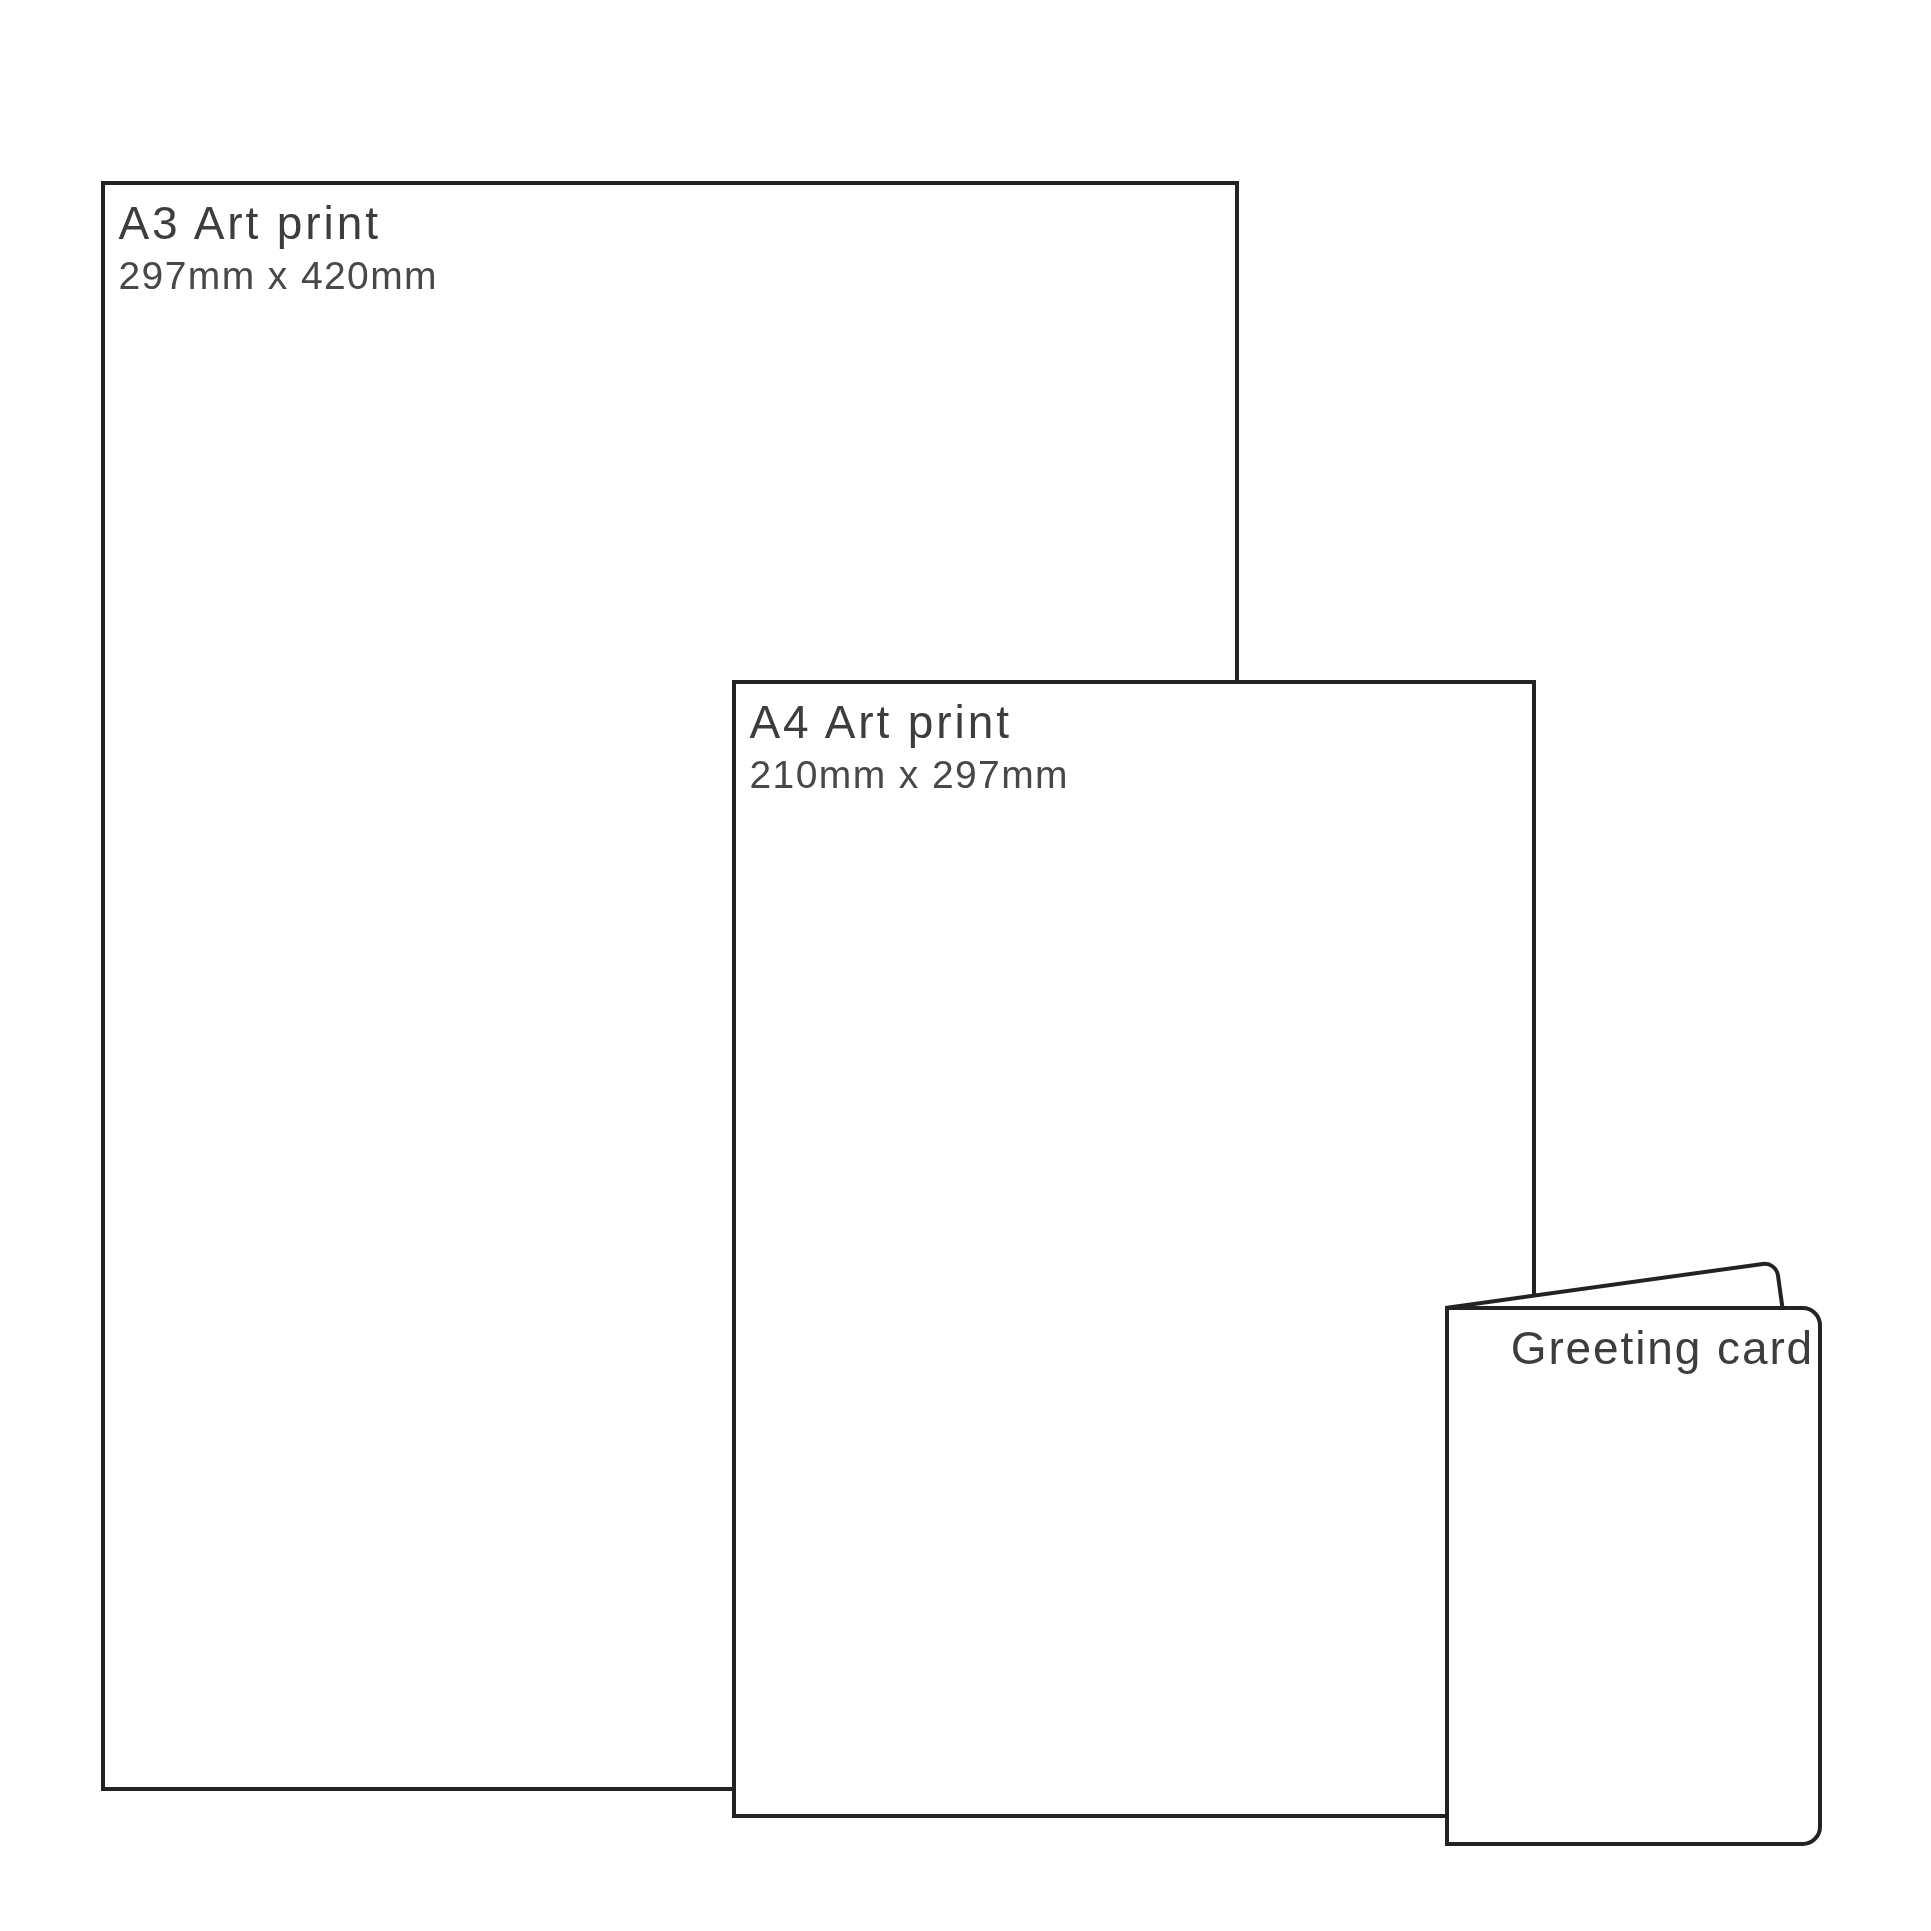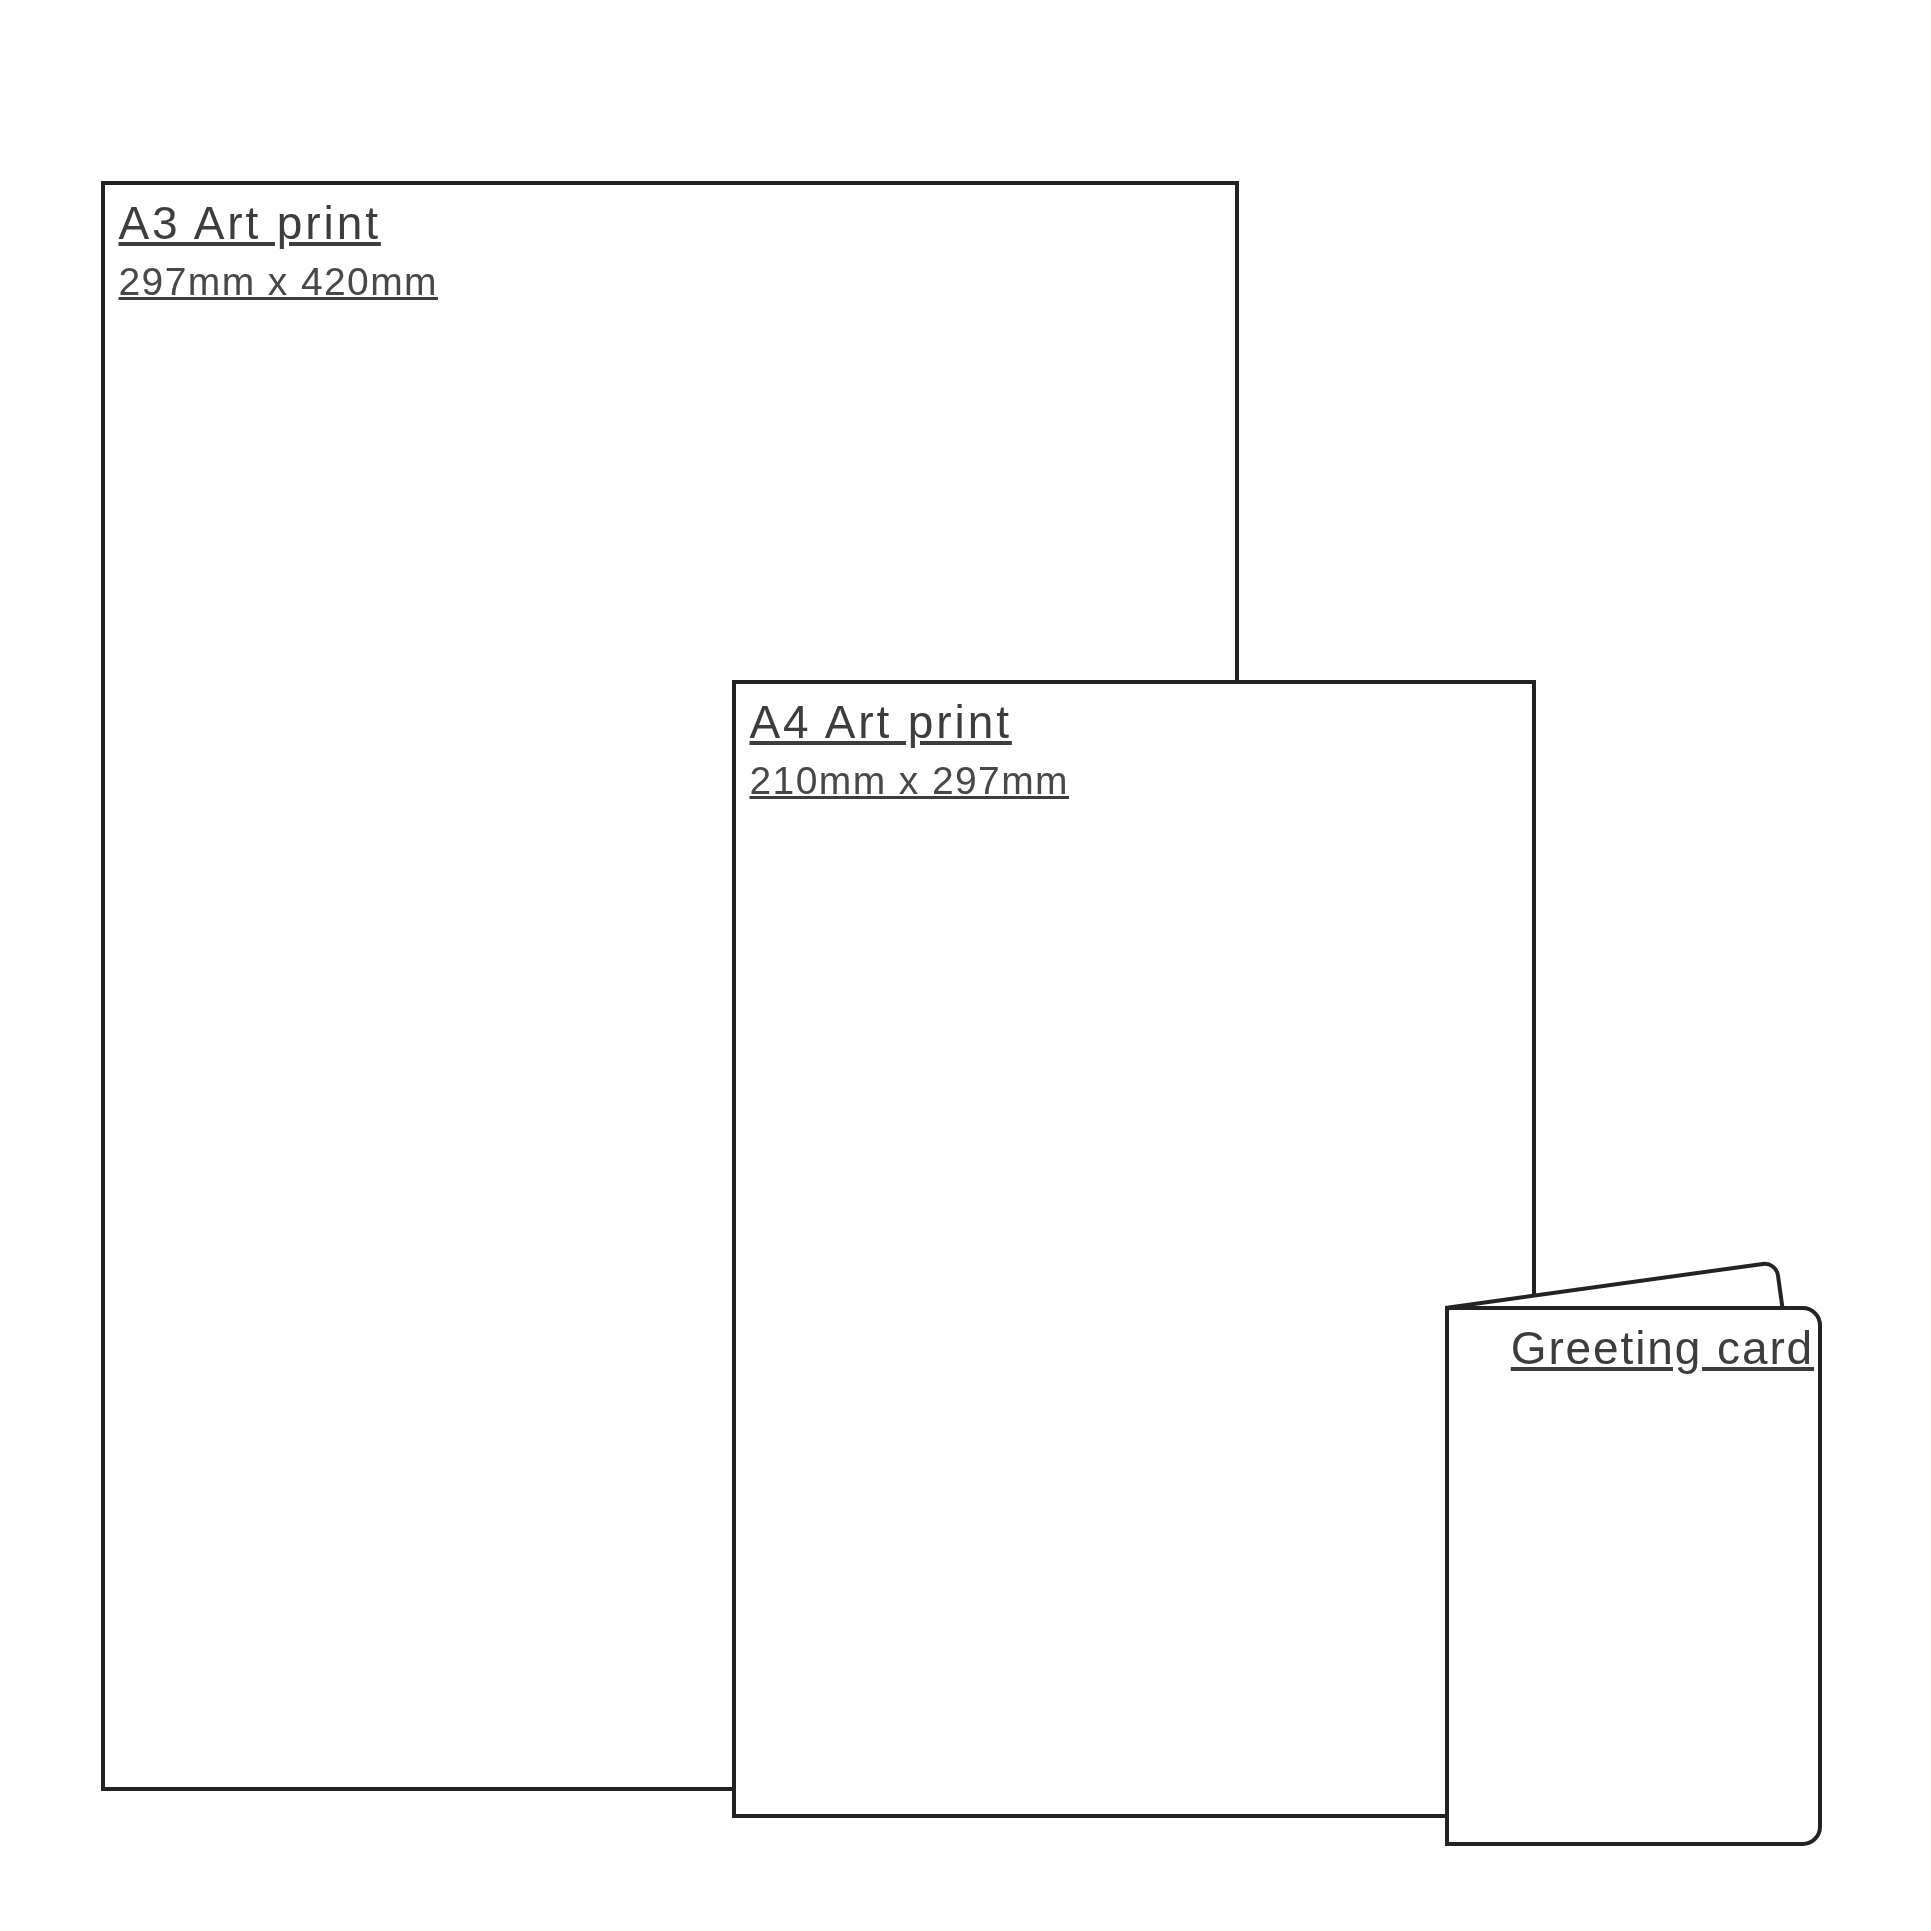--- a/index.html
+++ b/index.html
@@ -72,21 +72,20 @@
     border-radius: 0 19.3px 19.3px 0;
     z-index: 4;
   }
 
   
   .label {
     padding: 11.6px 7.7px 0 13.5px;
     color: var(--title-color);
     white-space: nowrap;
     overflow: hidden;
-    text-decoration: underline;
   }
 
   .card-front .label {
     padding: 11.6px 3.9px 0 16.4px;
     text-align: right;
   }
 
   .label .title {
     font-size: 46px;
     line-height: 1.15;
@@ -95,21 +94,21 @@
   }
 
   .card-front .label .title {
     letter-spacing: 1.9px;
   }
 
   .label .dims {
     font-size: 39px;
     line-height: 1.12;
     letter-spacing: 1.4px;
-    margin-top: 11px;
+    margin-top: 5px;
     color: var(--dims-color);
   }
 
   .card-front .label .dims {
     letter-spacing: 2.4px;
   }
 </style>
 </head>
 <body>
 

